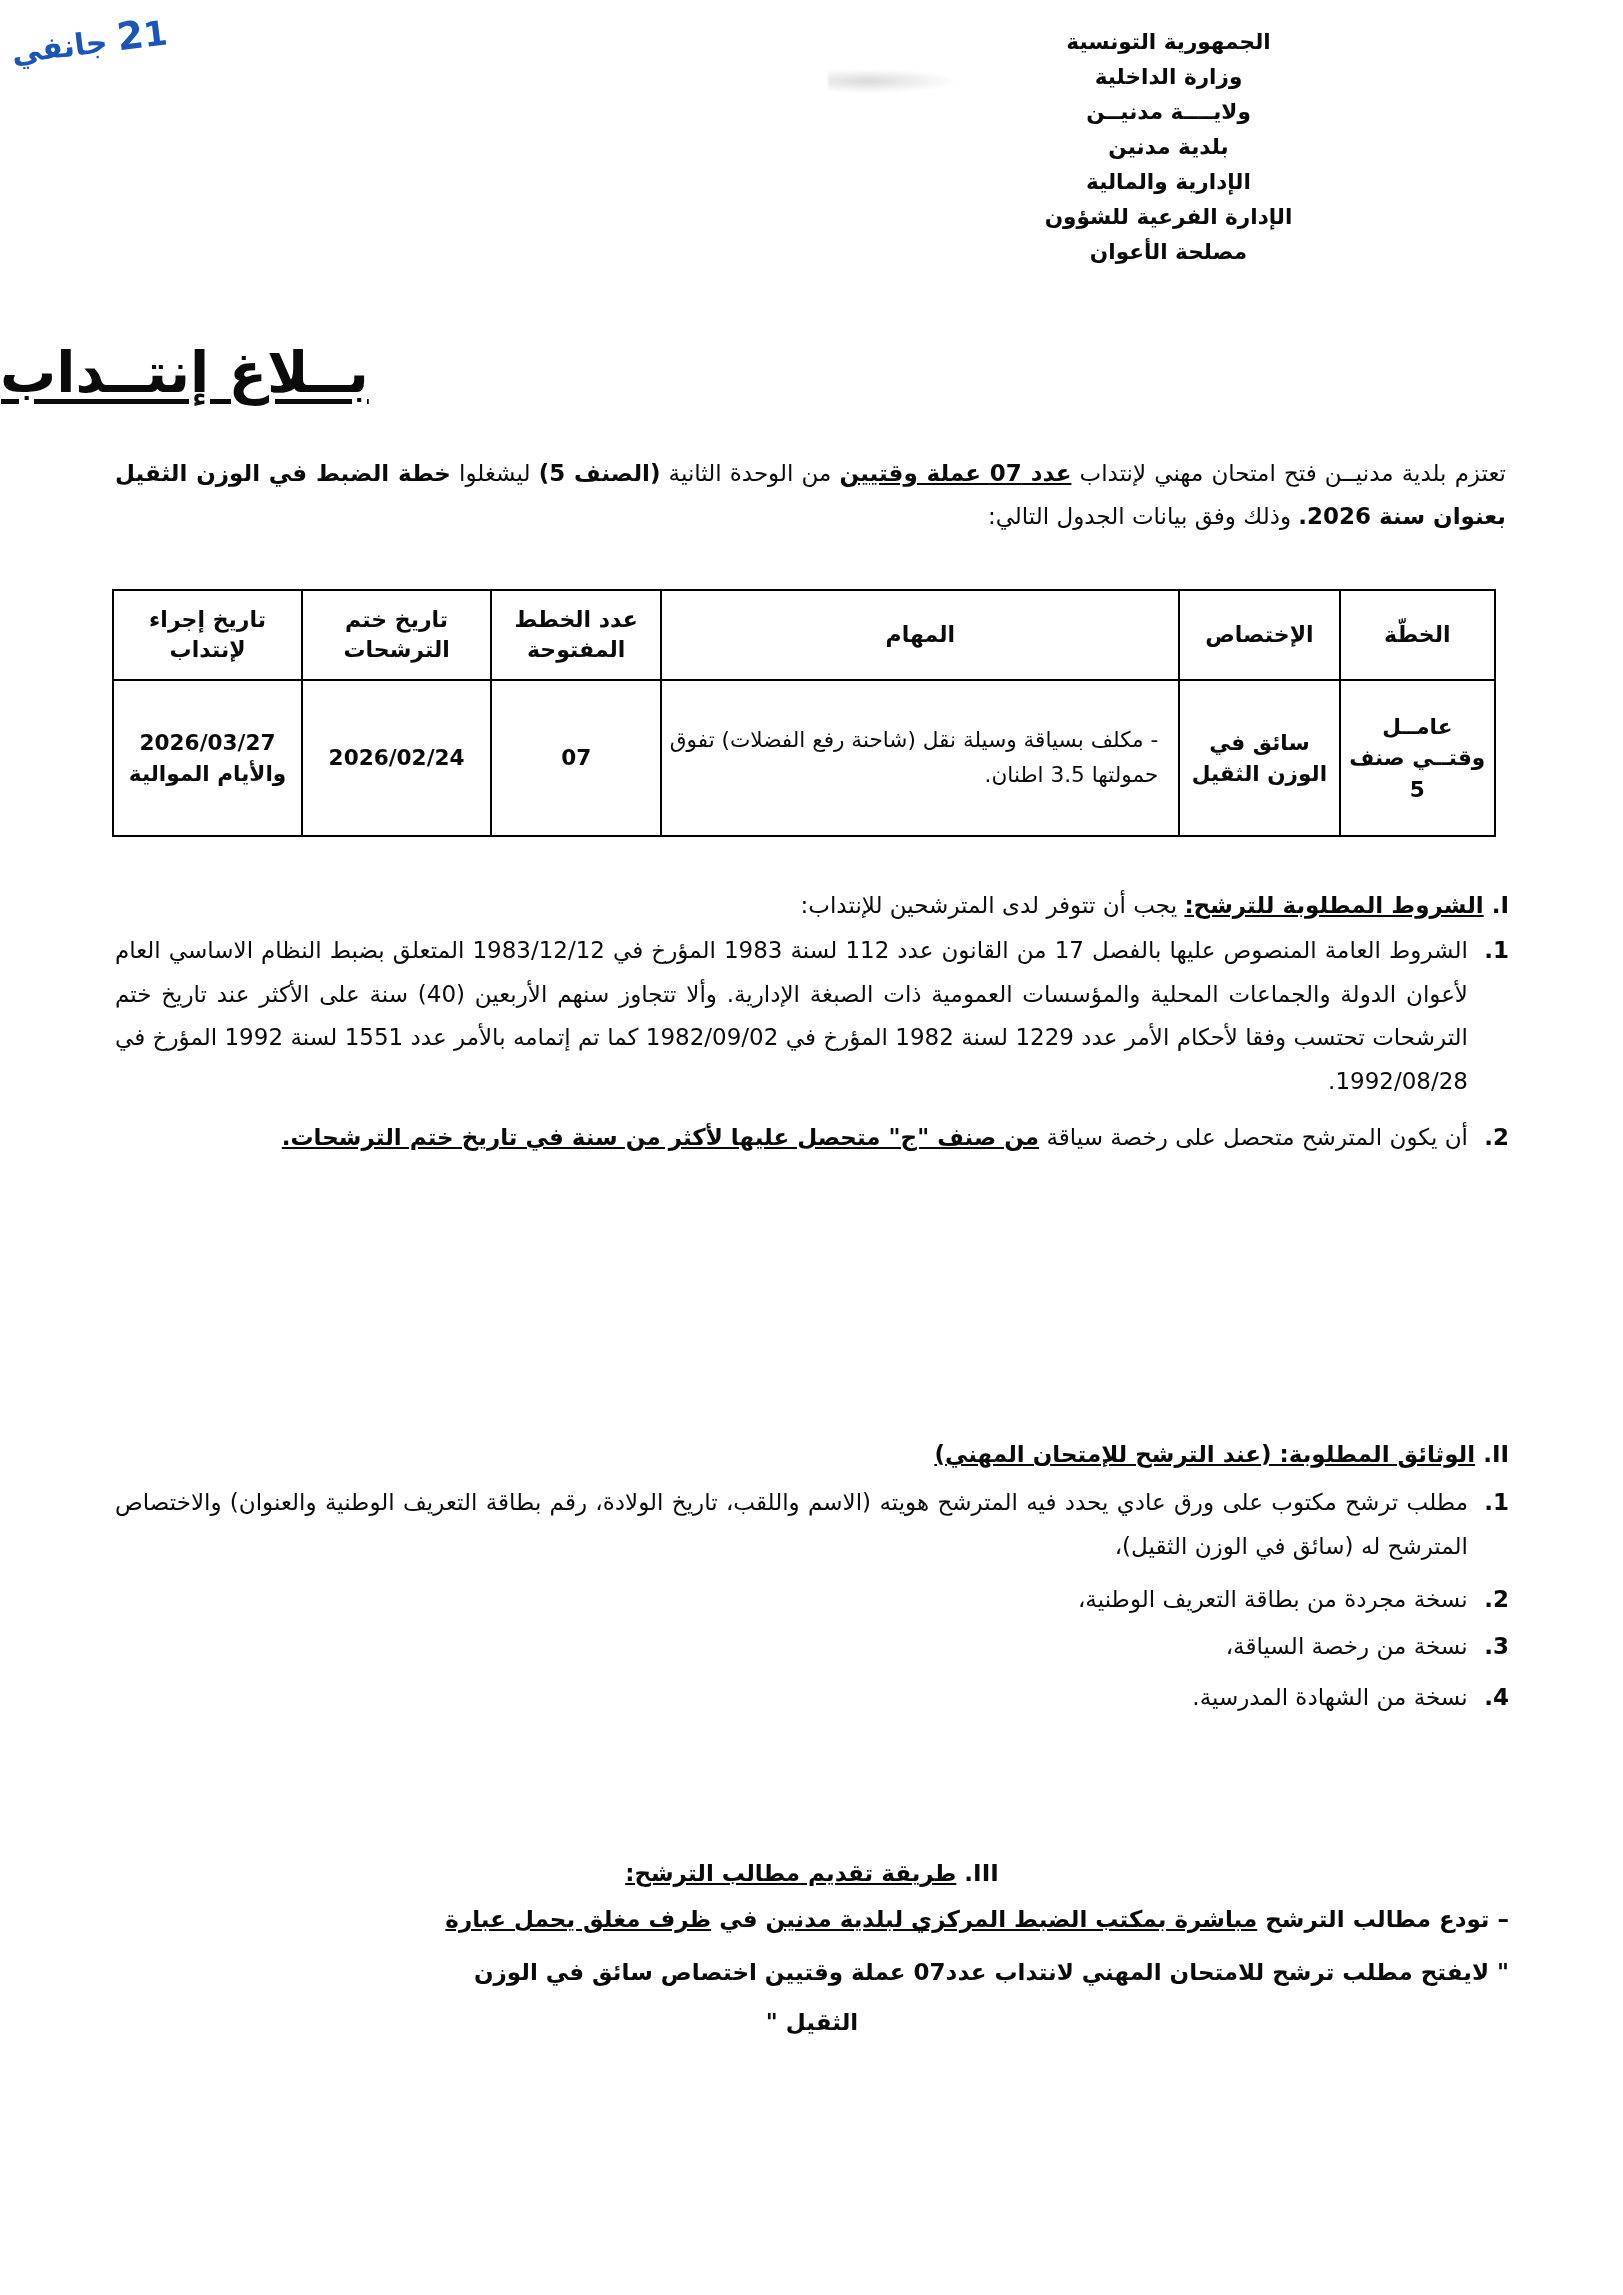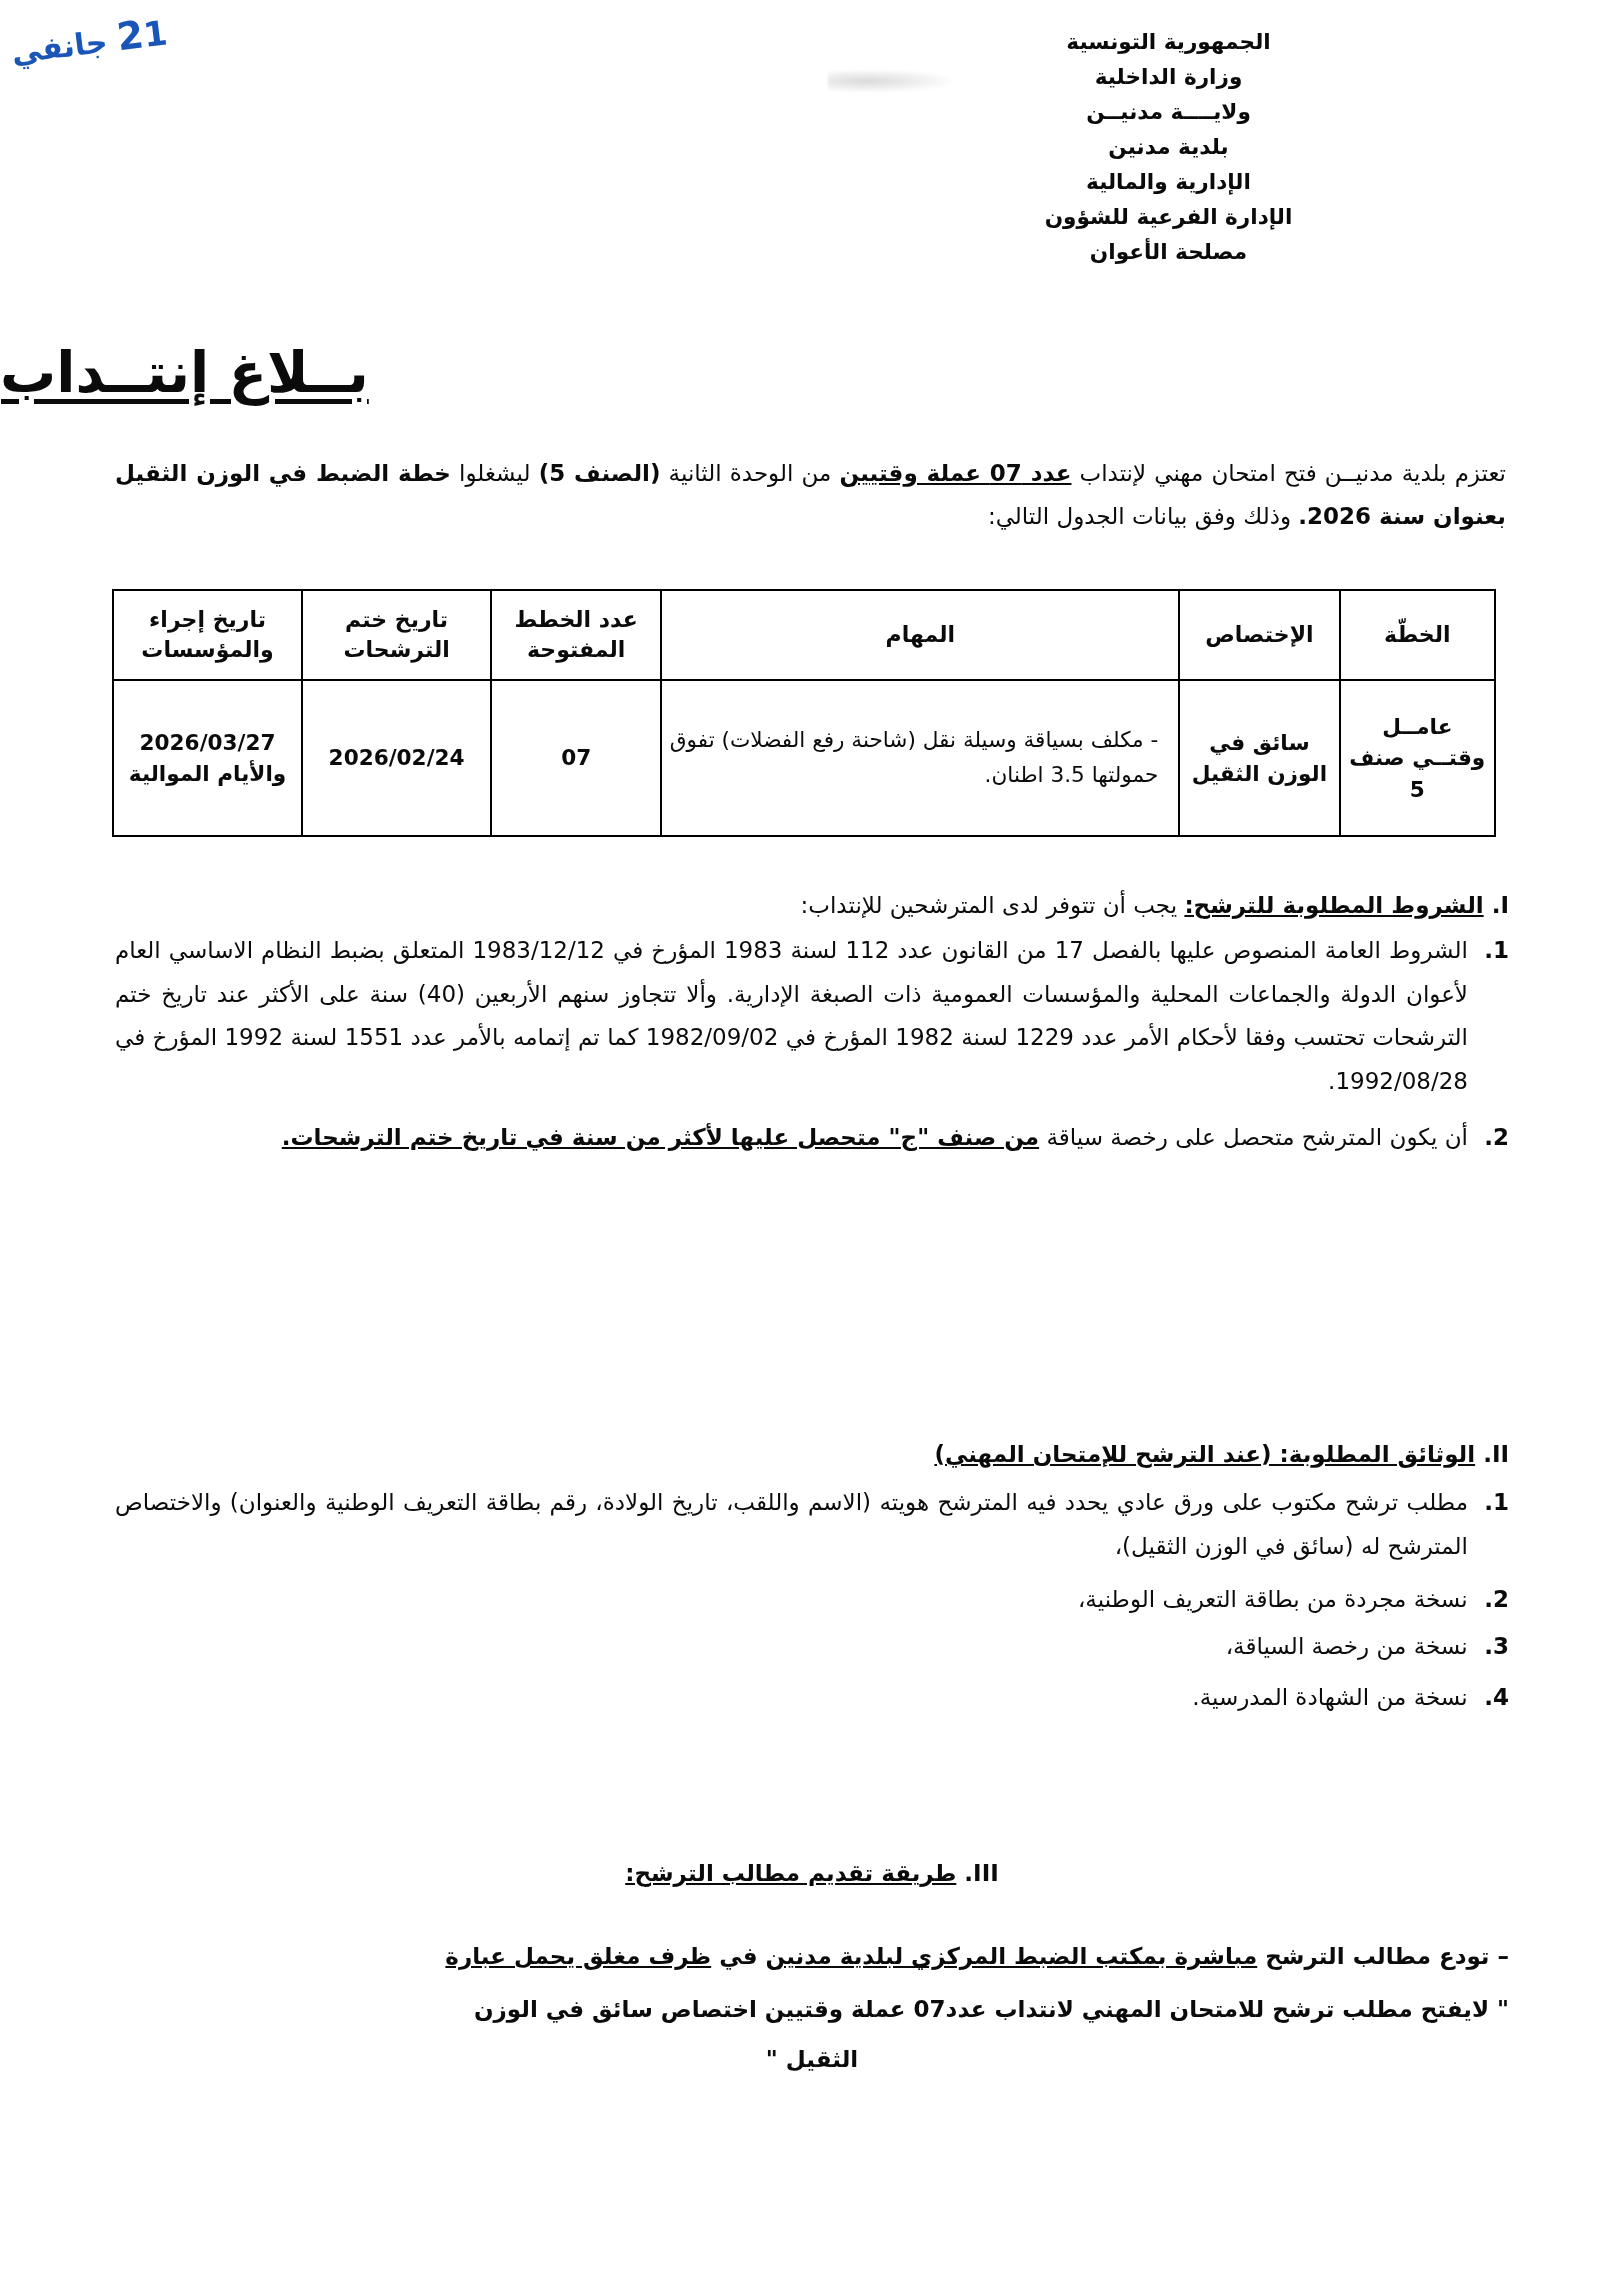--- a/index.html
+++ b/index.html
@@ -166,21 +166,21 @@
   ol.items > li > .num {
     position: absolute;
     right: 0;
     top: 0;
     font-weight: 700;
     width: 34px;
     text-align: left;
   }
   .center-line { text-align: center; text-align-last: center; }
 
-  .dash-item { padding-right: 0; margin-top: 37px; }
+  .dash-item { padding-right: 0; }
 
   
   #sec1-head { top: 884px; }
   #sec1-list { top: 929px; }
   #sec2-head { top: 1433px; }
   #sec2-list { top: 1481px; }
   #sec3-head { top: 1852px; }
   #sec3-body { top: 1898px; }
 </style>
 </head>
@@ -216,21 +216,21 @@
   </div>
 
   <table class="main">
     <thead>
       <tr>
         <th class="c-plan">الخطّة</th>
         <th class="c-spec">الإختصاص</th>
         <th class="c-tasks">المهام</th>
         <th class="c-count">عدد الخطط المفتوحة</th>
         <th class="c-close">تاريخ ختم الترشحات</th>
-        <th class="c-exam">تاريخ إجراء والمؤسسات</th>
+        <th class="c-exam">تاريخ إجراء لإنتداب</th>
       </tr>
     </thead>
     <tbody>
       <tr>
         <td>عامــل وقتــي صنف 5</td>
         <td>سائق في الوزن الثقيل</td>
         <td class="tasks">- مكلف بسياقة وسيلة نقل (شاحنة رفع الفضلات) تفوق حمولتها 3.5 اطنان.</td>
         <td>07</td>
         <td>2026/02/24</td>
         <td>2026/03/27 والأيام الموالية</td>

